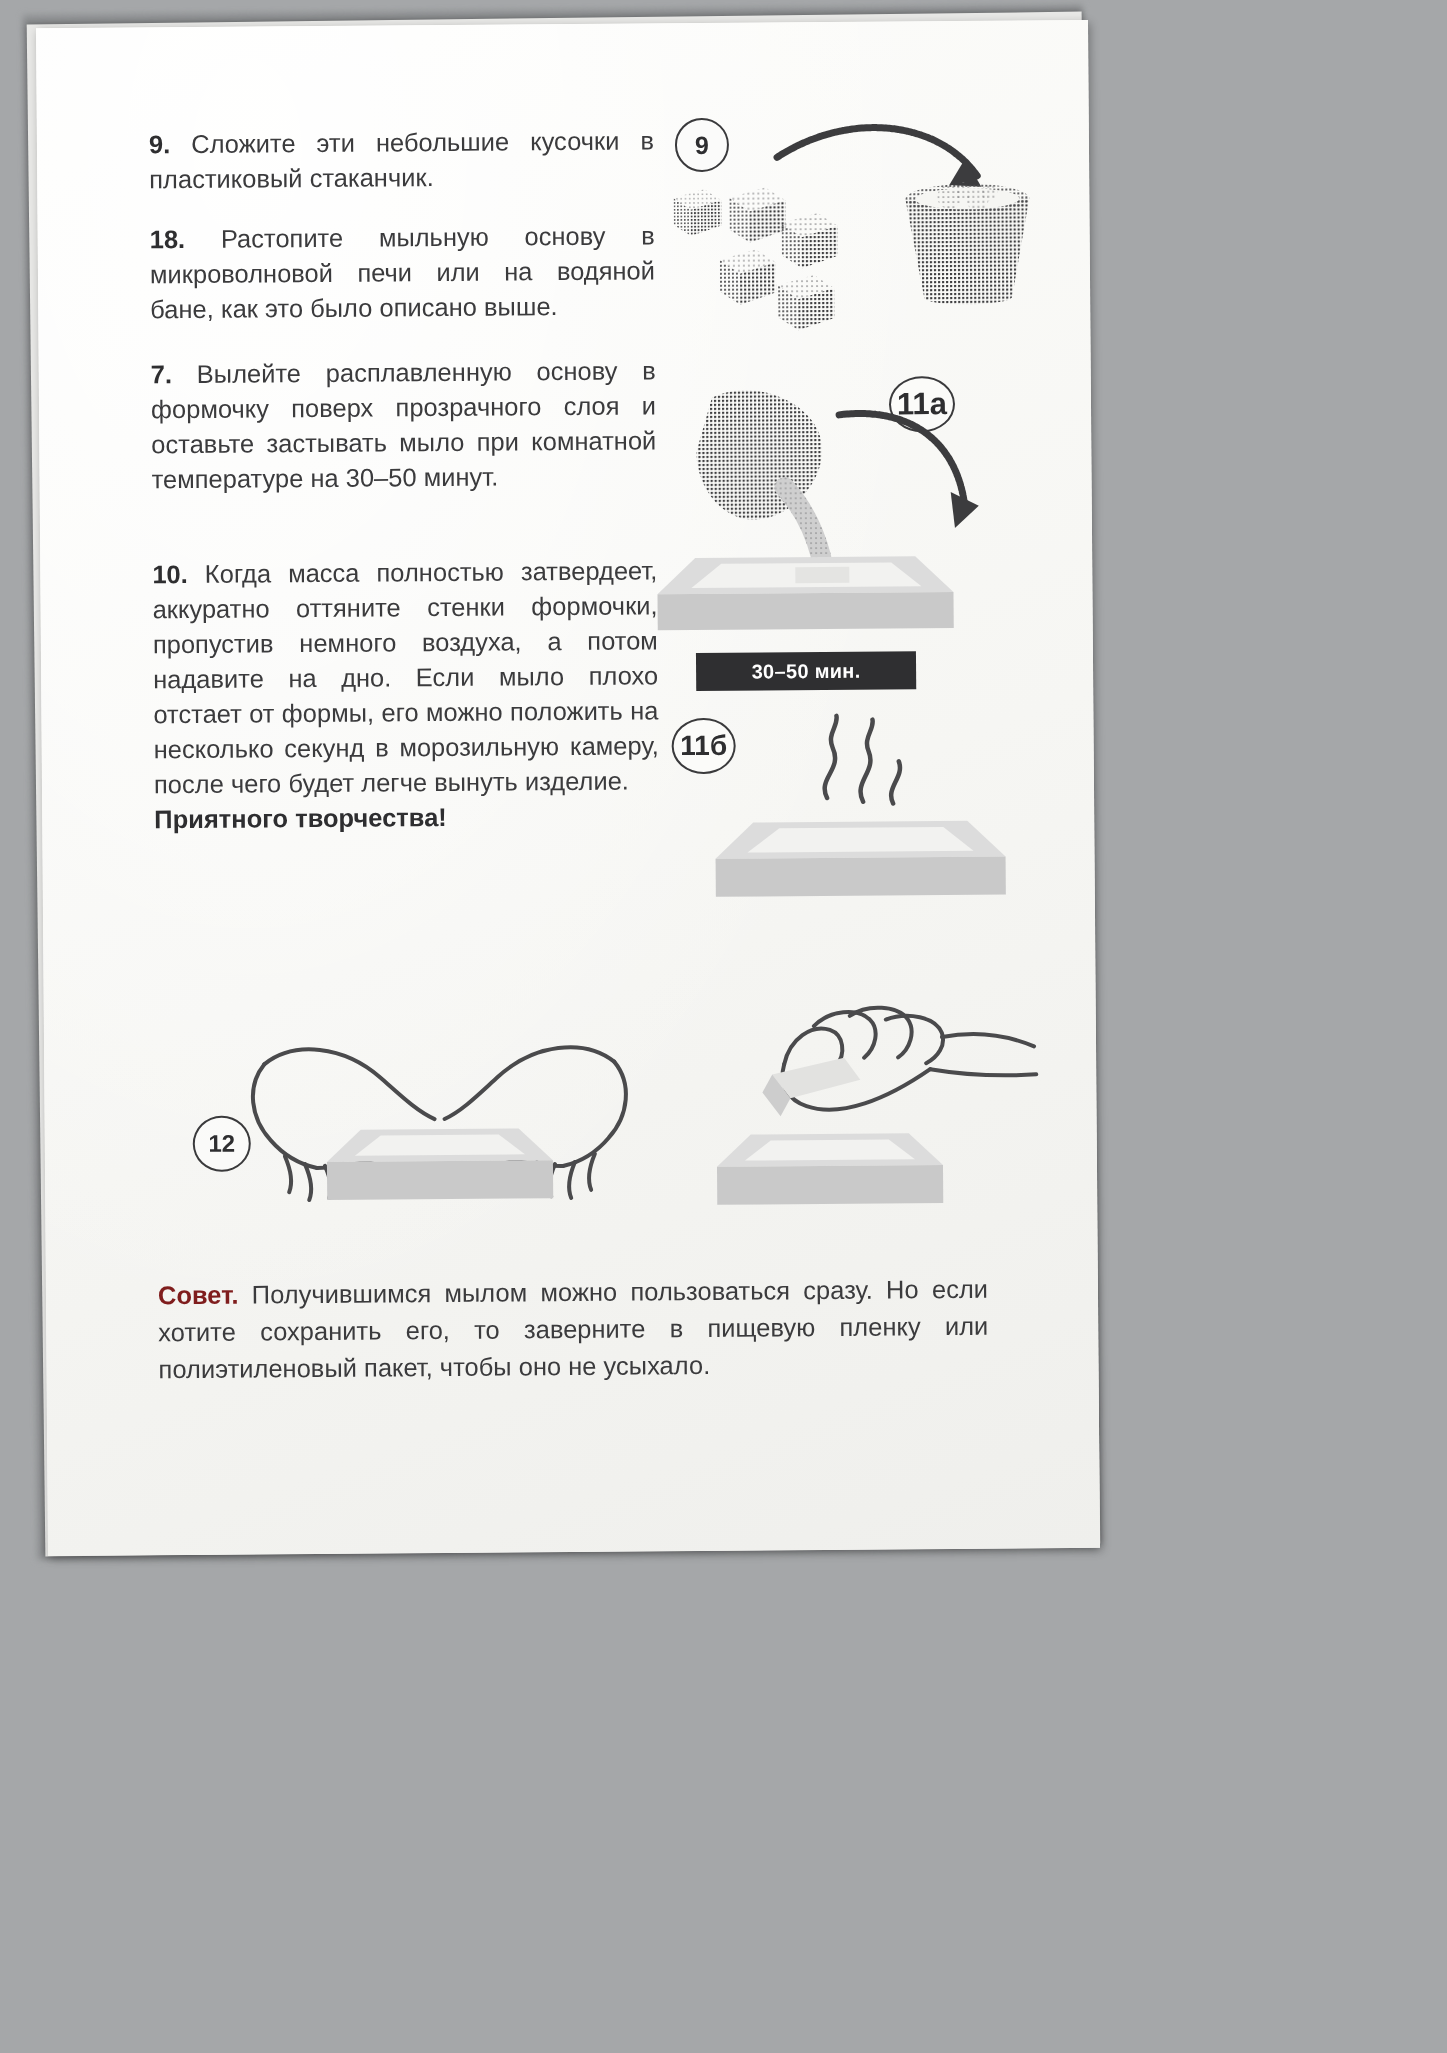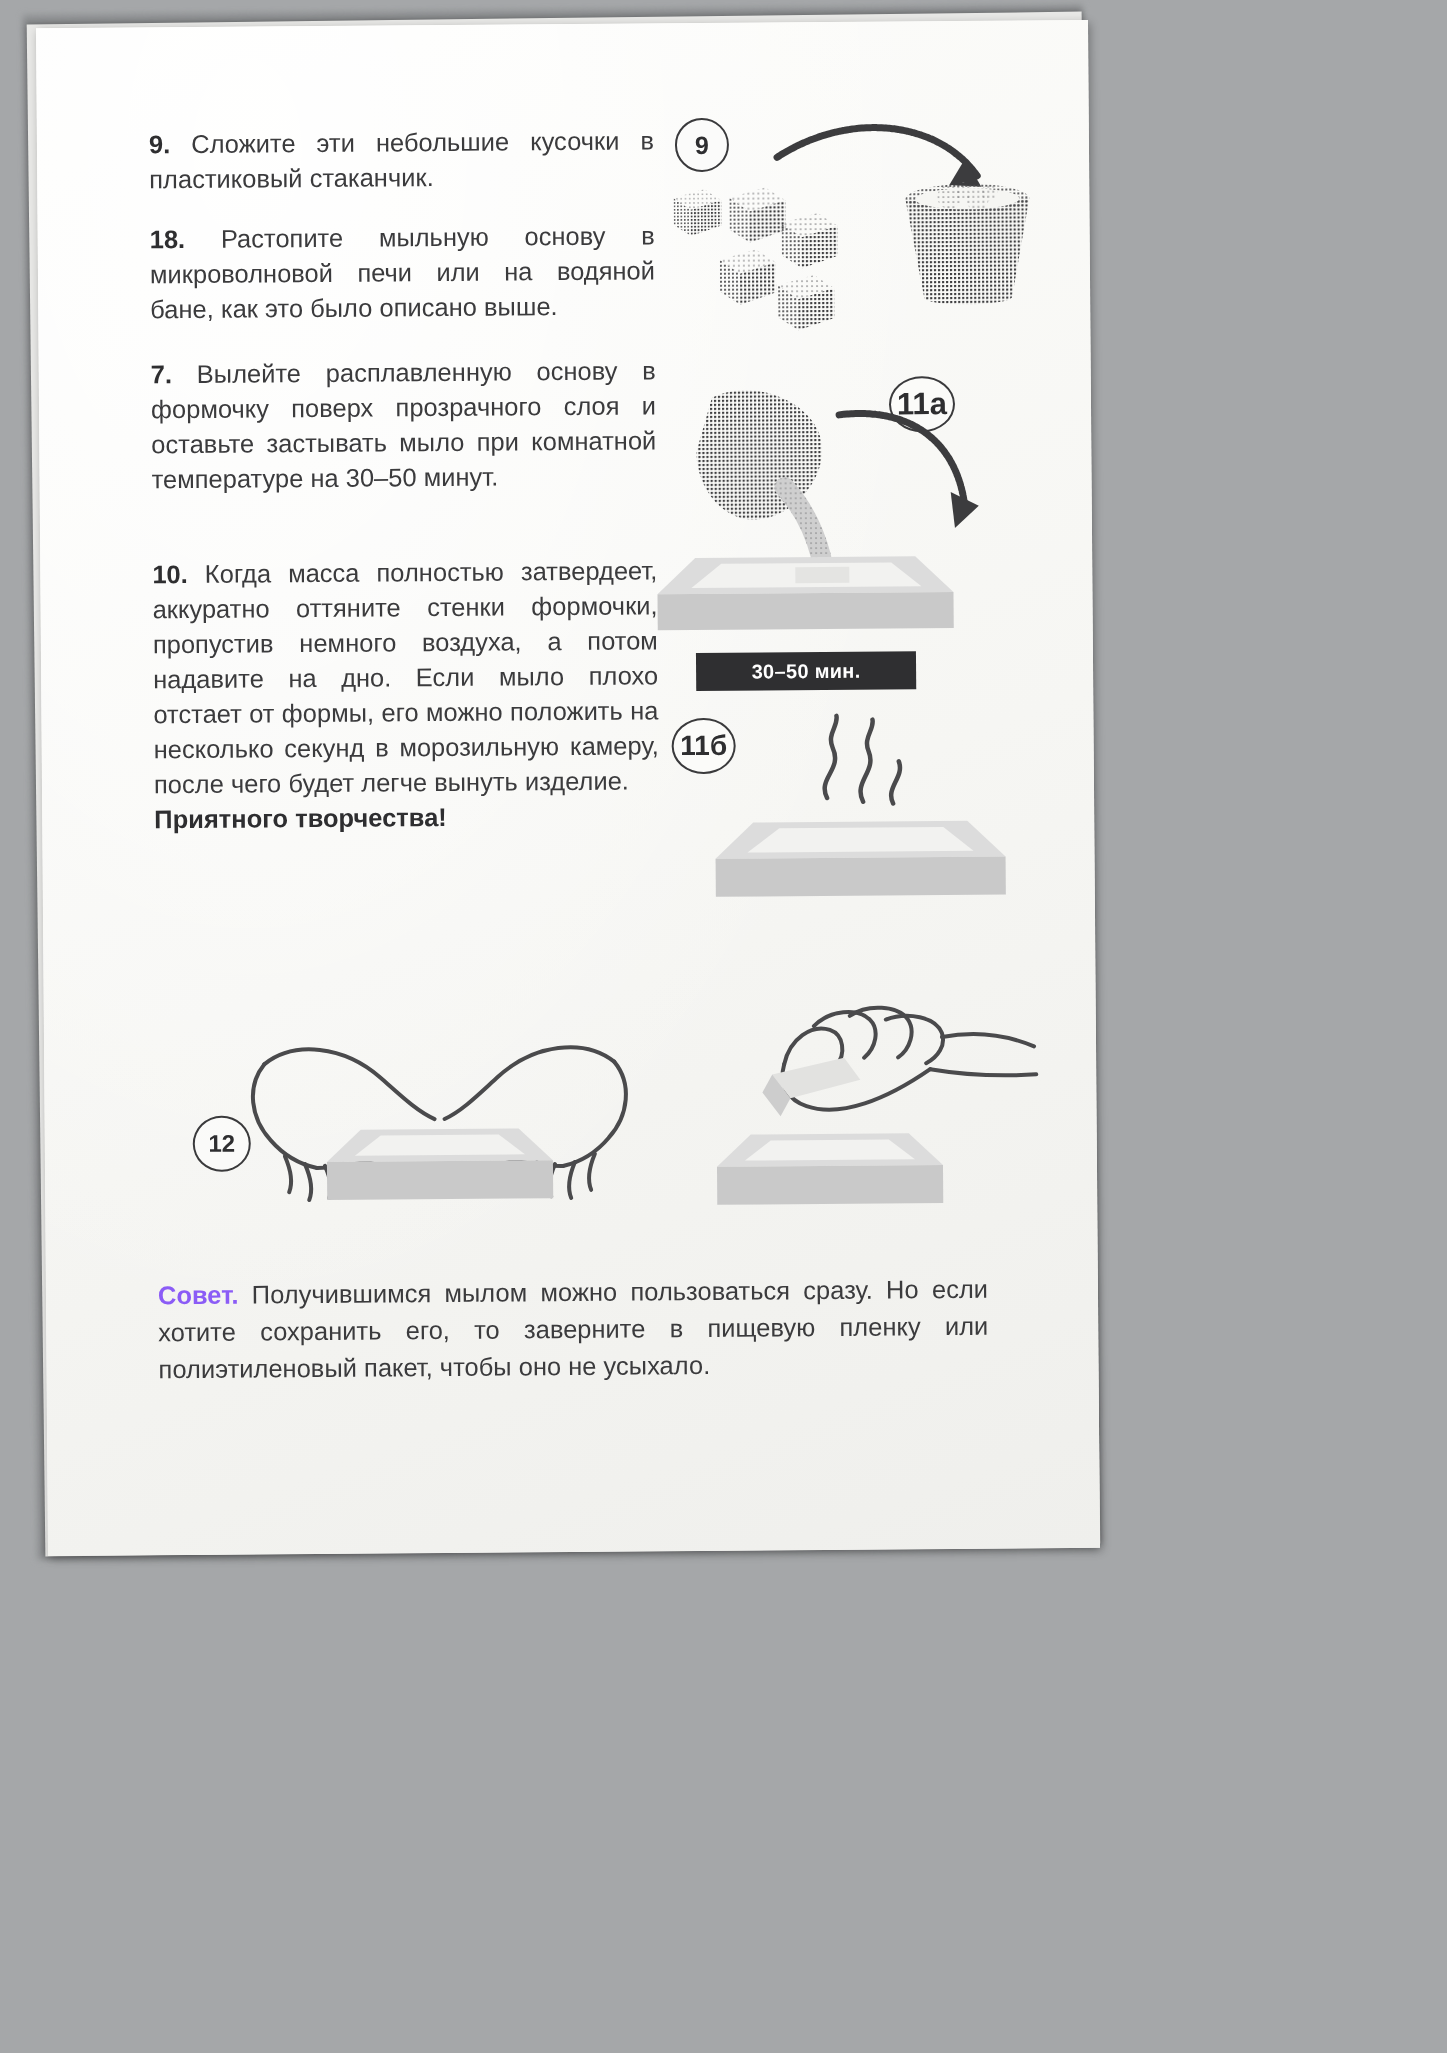--- a/index.html
+++ b/index.html
@@ -55,21 +55,21 @@
   .para{margin:0 0 22px 0;}
   .para .num{font-weight:bold;color:#2e2e30;}
   .bold-line{font-weight:bold;font-size:25.5px;color:#2e2e30;line-height:34px;margin:0;}
 
   #p9{top:100px;}
   #p10{top:195px;}
   #p11{top:330px;}
   #p12{top:530px;}
   #tip{position:absolute;left:112px;width:830px;top:1250px;
        color:#3b3b3d;font-size:25.5px;line-height:37px;text-align:justify;}
-  #tip .lead{font-weight:bold;color:#8b5cf6;}
+  #tip .lead{font-weight:bold;color:#7f1d1d;}
 
   
   .marker{
     position:absolute;
     border:2.5px solid #3a3a3c;
     border-radius:50%;
     display:flex;align-items:center;justify-content:center;
     font-weight:bold;color:#2e2e30;
     background:rgba(251,251,249,.9);
   }

